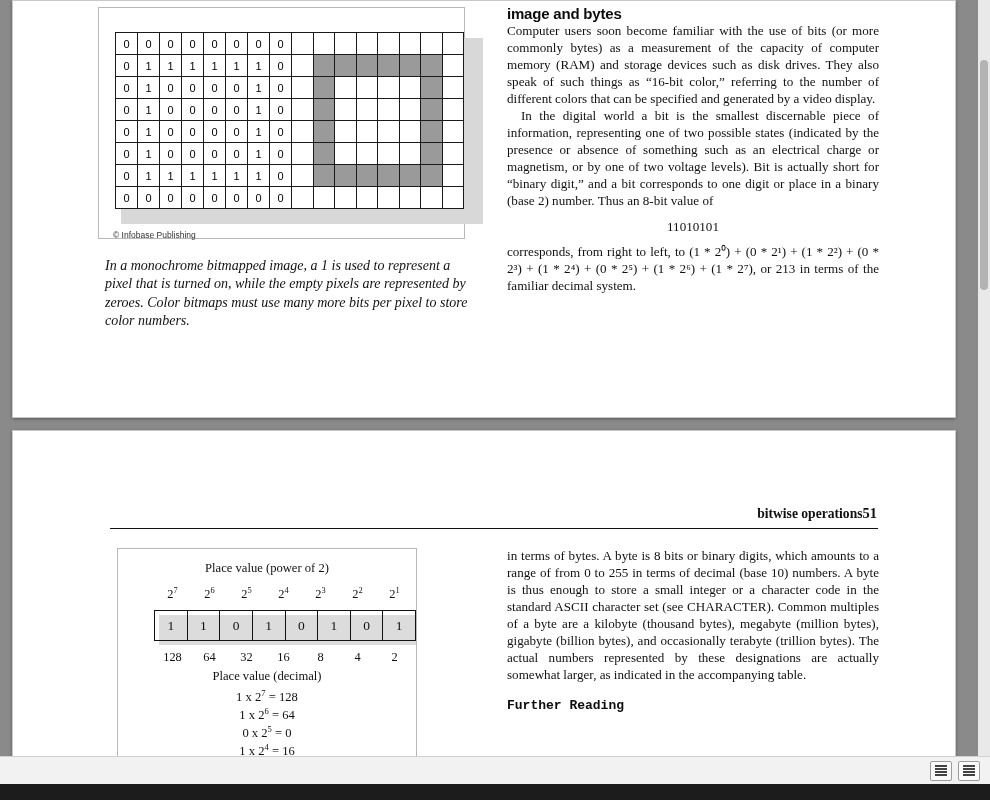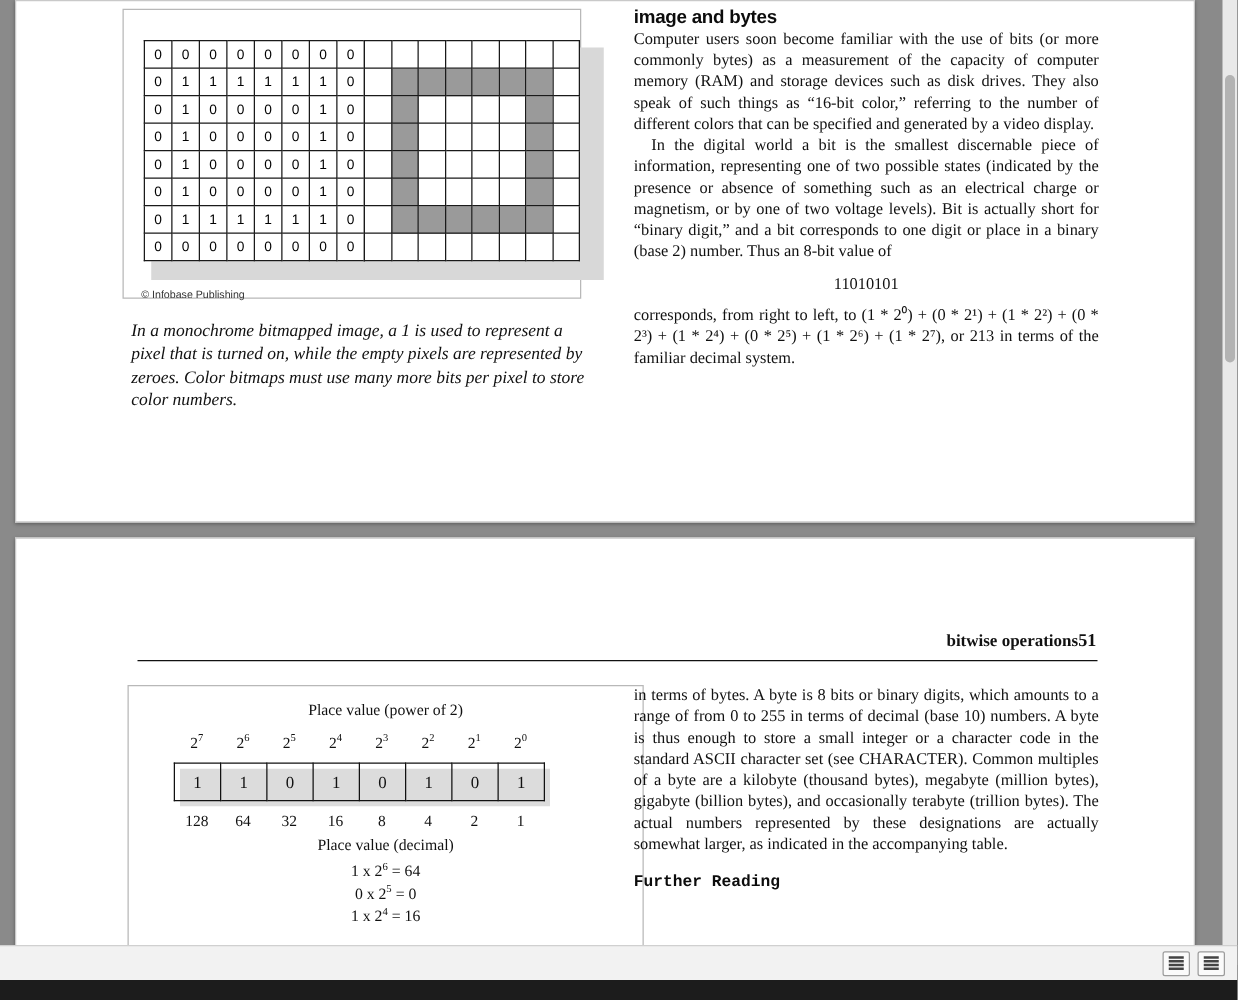--- a/index.html
+++ b/index.html
@@ -128,22 +128,22 @@
   }
   #p2-header .pagenum { font-size: 14.5px; }
   #p2-rule {
     position: absolute;
     left: 97px; top: 97px;
     width: 768px; height: 1px;
     background: #111;
   }
   #p2-figure {
     position: absolute;
-    left: 89px; top: 117px;
-    width: 413px; height: 216px;
+    left: 104px; top: 117px;
+    width: 300px; height: 216px;
     border: 1px solid #b8b8b8;
     background: #fff;
     overflow: hidden;
   }
   .fig-title {
     text-align: center;
     font-family: "Liberation Serif", serif;
     font-size: 12.6px;
     color: #111;
   }
@@ -498,20 +498,21 @@
           <span>16</span>
           <span>8</span>
           <span>4</span>
           <span>2</span>
           <span>1</span>
         </div>
 
         <div class="fig-title" id="pv-dec-title">Place value (decimal)</div>
 
         <div id="calc-list">
+          <div>1 x 2<sup>7</sup> = 128</div>
           <div>1 x 2<sup>6</sup> = 64</div>
           <div>0 x 2<sup>5</sup> = 0</div>
           <div>1 x 2<sup>4</sup> = 16</div>
         </div>
       </div>
 
       <div class="col-right" id="p2-right">
         <p class="body">in terms of bytes. A byte is 8 bits or binary digits, which amounts to a range of from 0 to 255 in terms of decimal (base 10) numbers. A byte is thus enough to store a small integer or a character code in the standard ASCII character set (see CHARACTER). Common multiples of a byte are a kilobyte (thousand bytes), megabyte (million bytes), gigabyte (billion bytes), and occasionally terabyte (trillion bytes). The actual numbers represented by these designations are actually somewhat larger, as indicated in the accompanying table.</p>
         <h3 class="further">Further Reading</h3>
         <p class="ref">

